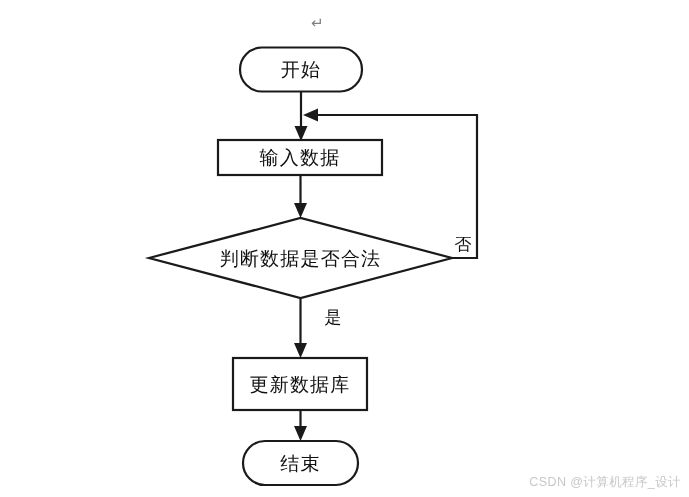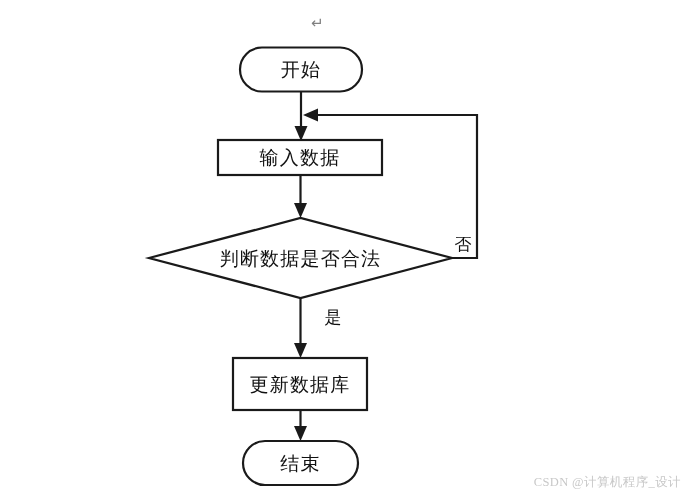--- a/index.html
+++ b/index.html
@@ -60,21 +60,21 @@
     font-family: "DejaVu Sans", sans-serif;
     font-size: 15px;
     color: #808080;
     line-height: 1;
     user-select: none;
   }
   .watermark {
     position: absolute;
     right: 8px;
     bottom: 6px;
-    font-family: Liberation Serif, serif;
+    font-family: Liberation Sans, sans-serif;
     font-size: 12.5px;
     color: #c8c8c8;
     letter-spacing: 0.4px;
     white-space: nowrap;
     user-select: none;
   }
 </style>
 </head>
 <body>
 

